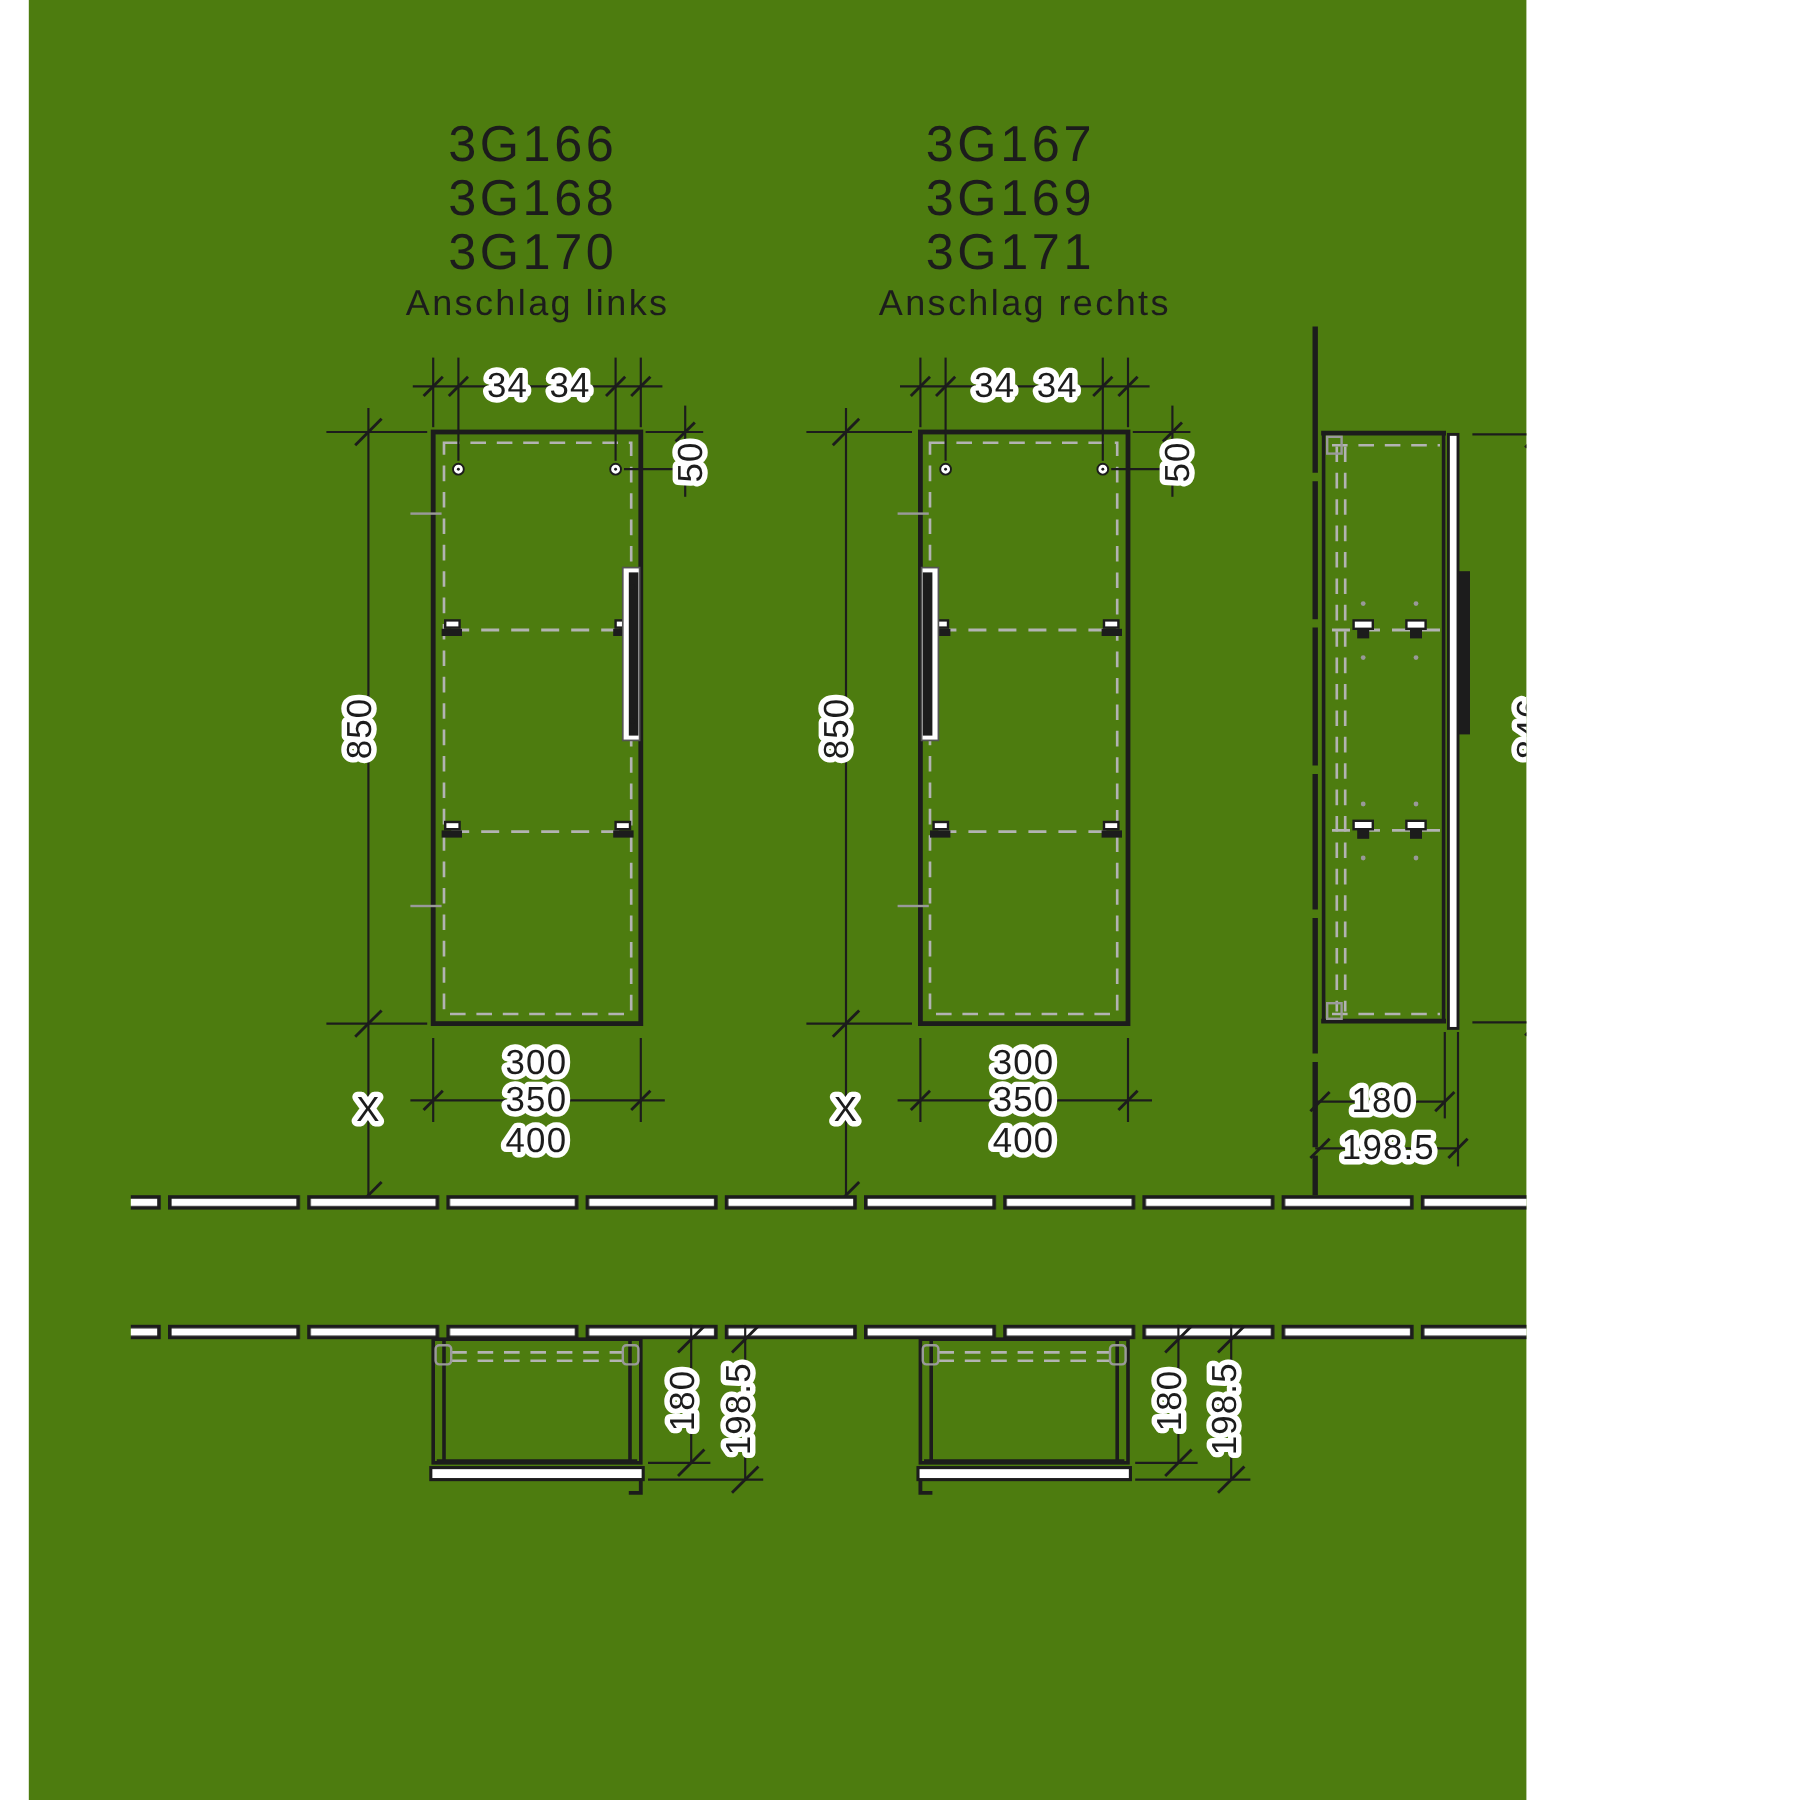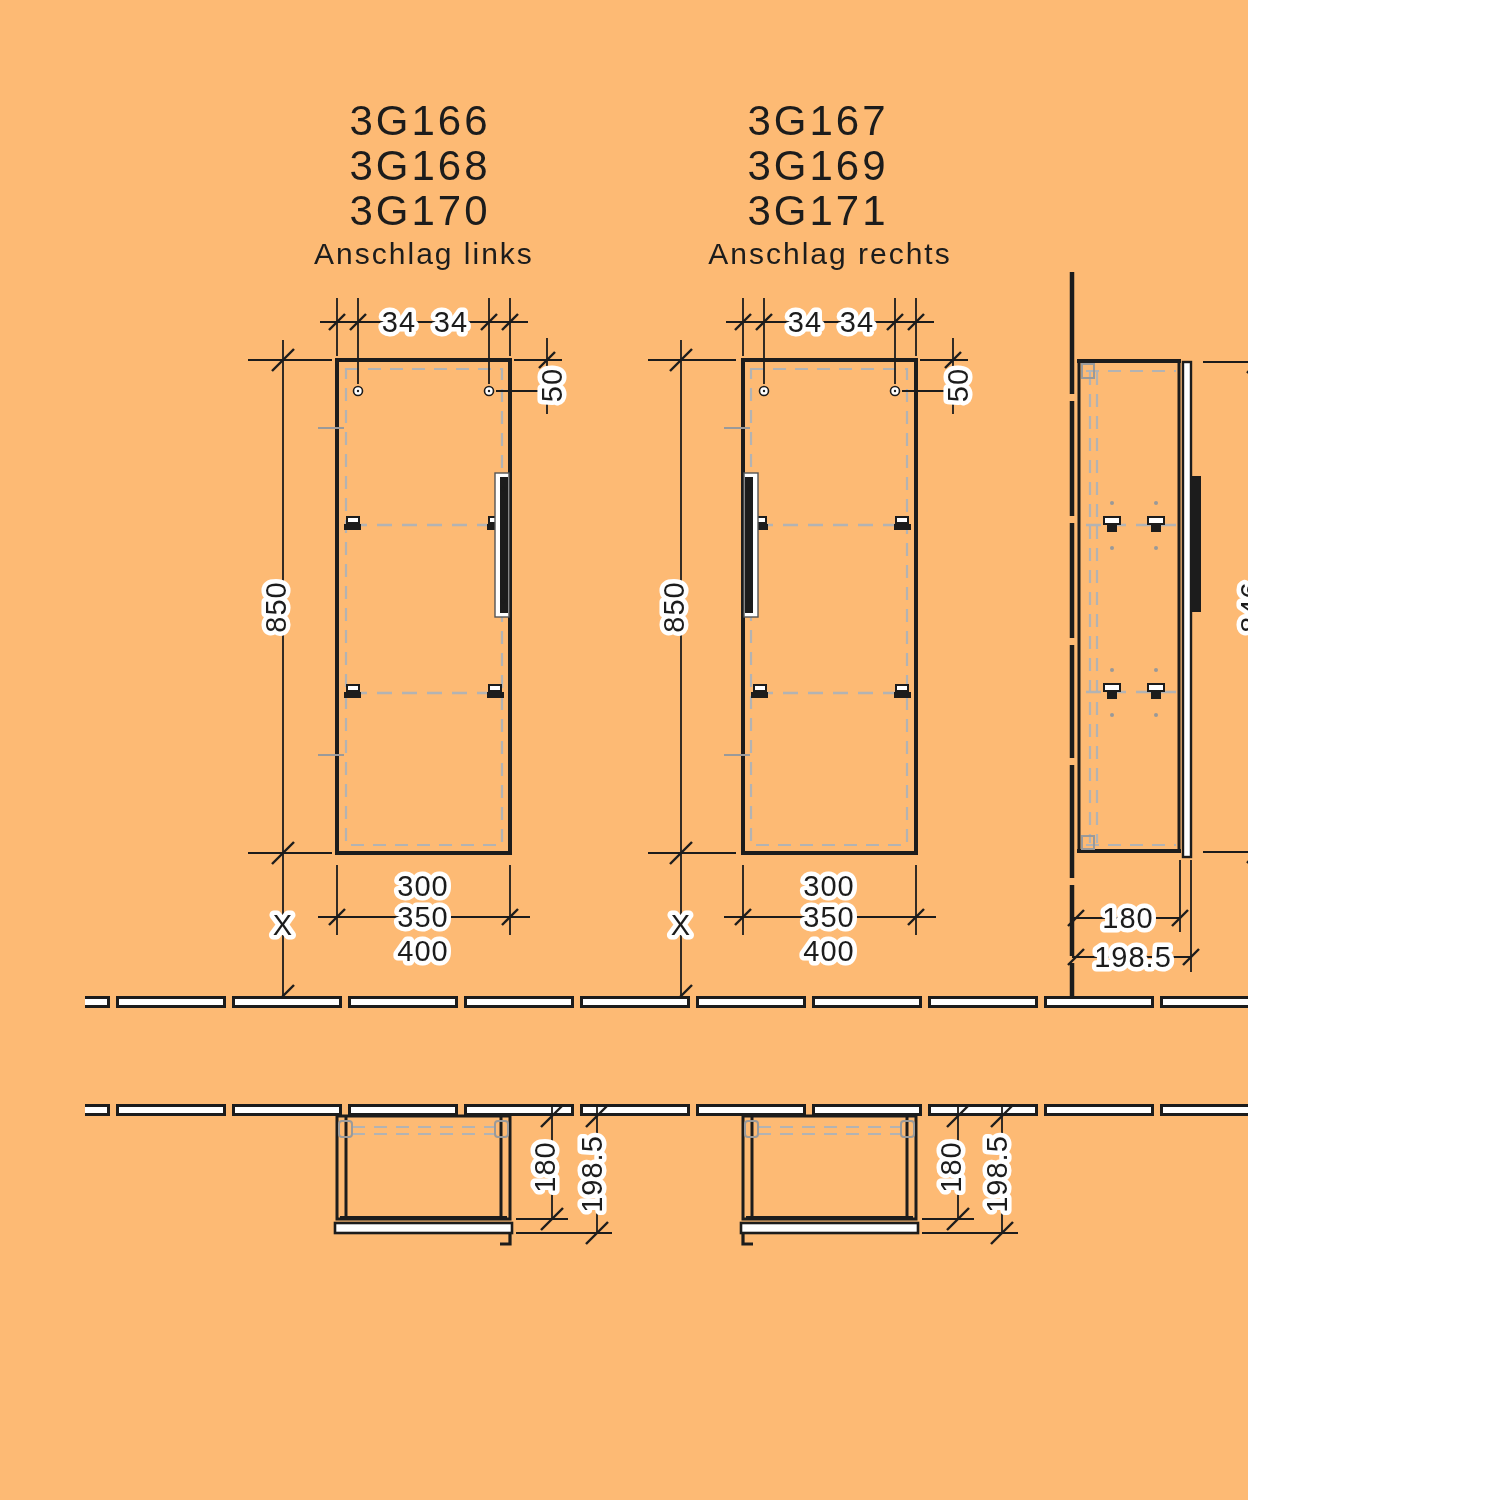--- a/index.html
+++ b/index.html
@@ -1,16 +1,16 @@
 <!DOCTYPE html>
 <html><head>
 <meta charset="utf-8">
 <style>
   html,body{margin:0;padding:0;background:#ffffff;}
-  .page{width:1248px;height:1500px;position:relative;background:#fdba74;overflow:hidden;}
+  .page{width:1248px;height:1500px;position:relative;background:#4d7c0f;overflow:hidden;margin-left:24px;}
   svg{display:block;}
   text{font-family:"Liberation Sans","DejaVu Sans",sans-serif;font-weight:300;fill:#1c1c1c;}
   .model{font-size:42px;letter-spacing:3px;}
   .hinge{font-size:30px;letter-spacing:2px;}
   .dim{font-size:29px;letter-spacing:1px;paint-order:stroke;stroke:#ffffff;stroke-width:9px;stroke-linejoin:round;}
   .ln{stroke:#1c1c1c;stroke-width:1.8;fill:none;}
   .ln-thick{stroke:#1c1c1c;stroke-width:4;fill:none;}
   .ln-med{stroke:#1c1c1c;stroke-width:3;fill:none;}
   .tick{stroke:#1c1c1c;stroke-width:2.4;fill:none;}
   .dash{stroke:#b3b3b3;stroke-width:2.2;fill:none;stroke-dasharray:13 9;}

